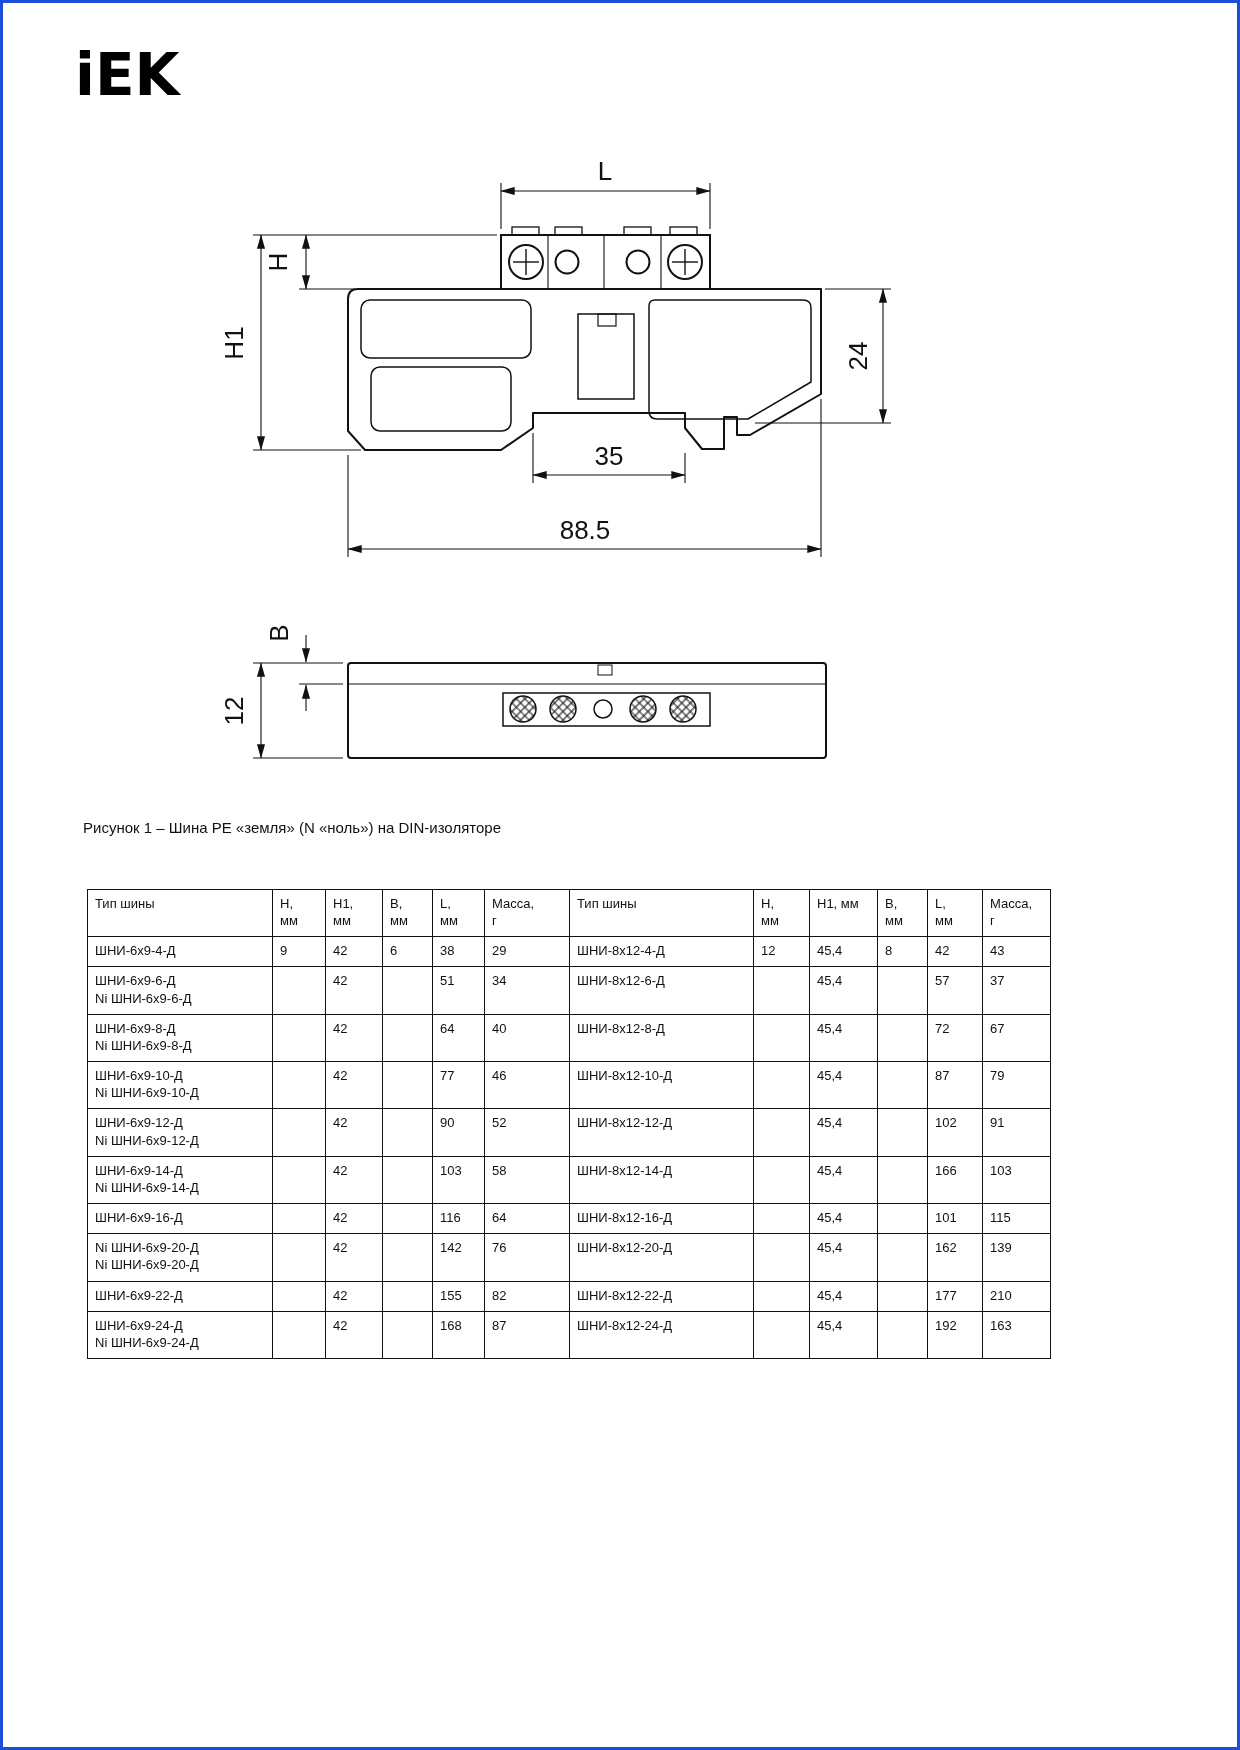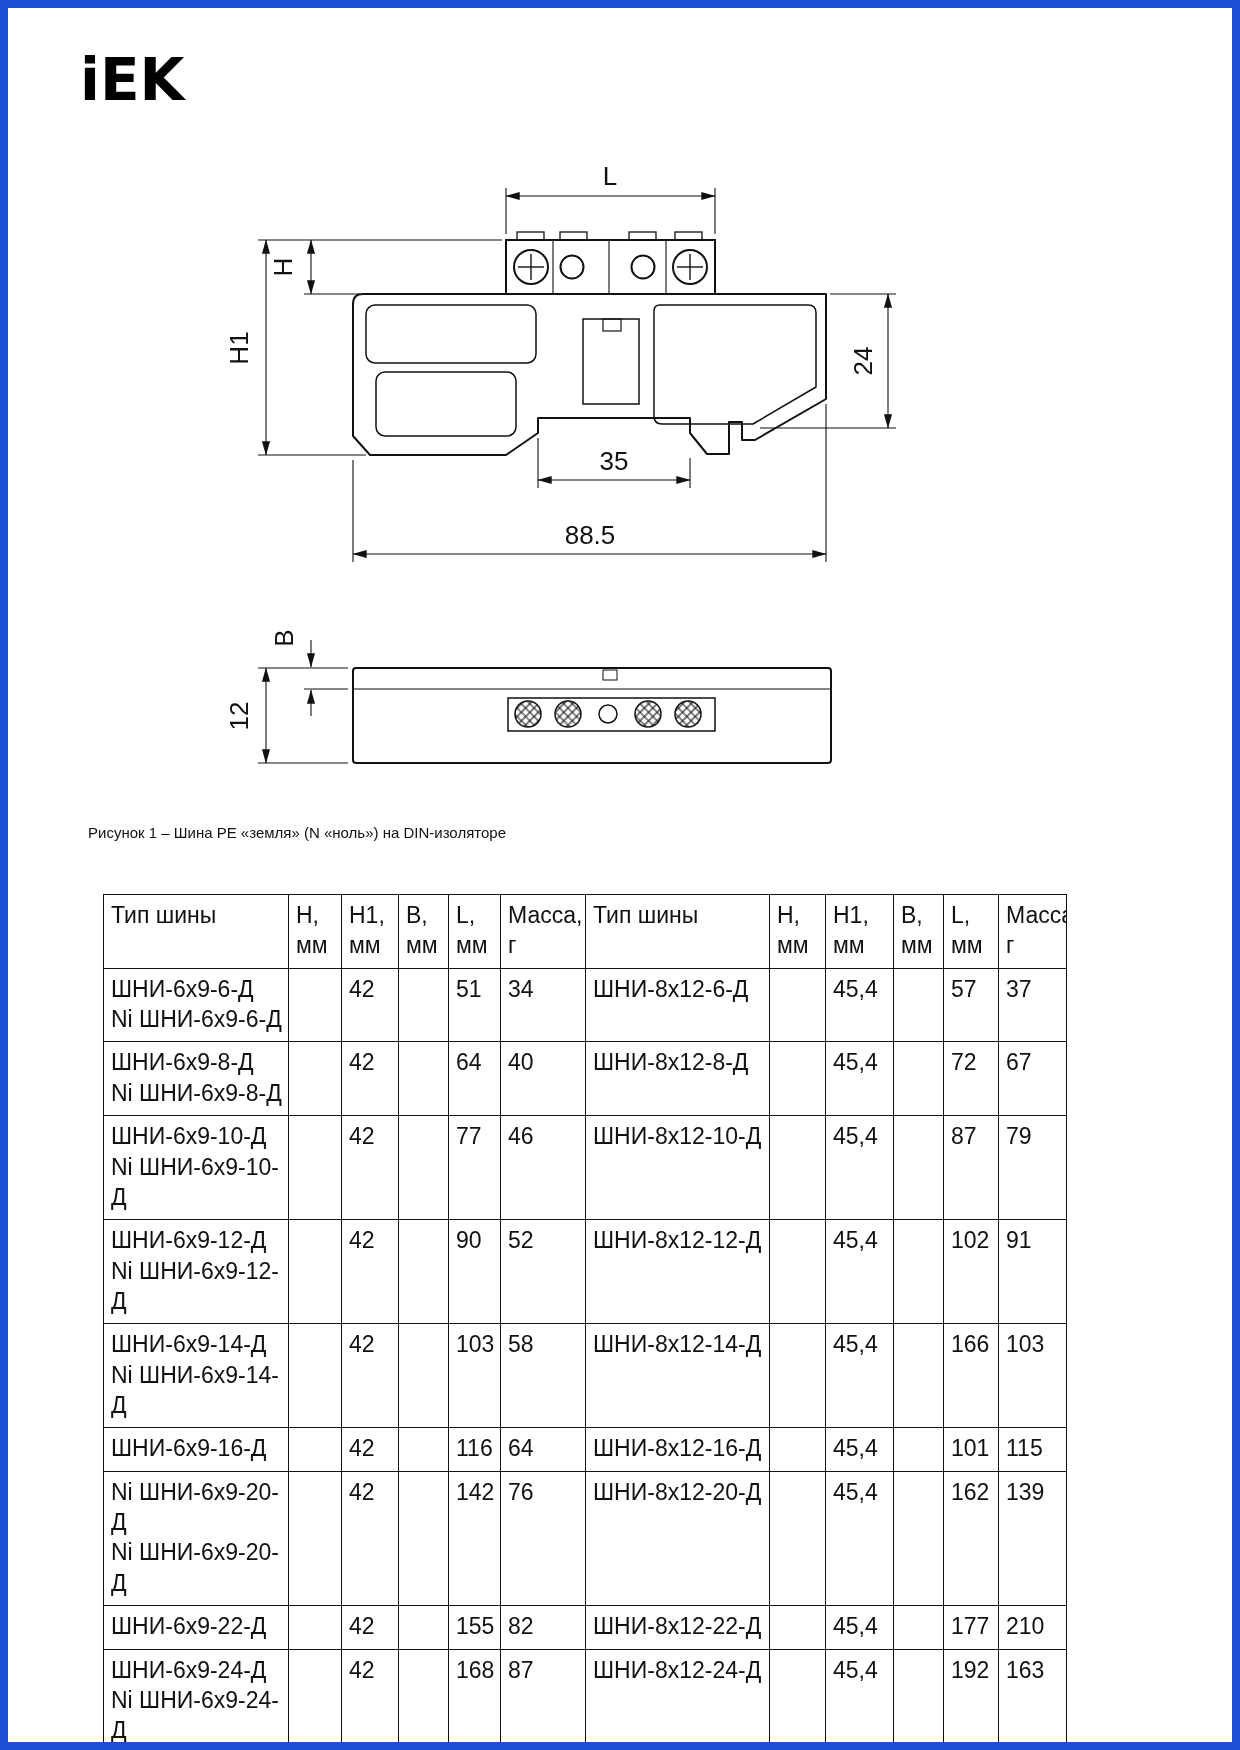--- a/index.html
+++ b/index.html
@@ -2,21 +2,21 @@
 <html><head>
 <meta charset="utf-8">
 <style>
   * { box-sizing: border-box; }
   html,body { margin:0; padding:0; background:#ffffff; }
   .page {
     position: relative;
     width: 1240px;
     height: 1750px;
     background: #ffffff;
-    border: 8px solid #1d4ed8;
+    border: 3px solid #1d4ed8;
     font-family: "Liberation Sans", sans-serif;
     color: #111;
     overflow: hidden;
   }
   .logo {
     position: absolute;
     left: 72px;
     top: 38px;
     font-family: "DejaVu Sans", sans-serif;
     font-weight: bold;
@@ -31,26 +31,26 @@
   }
   .caption {
     position: absolute;
     left: 80px;
     top: 816px;
     font-size: 15px;
     color: #111;
   }
   table.spec {
     position: absolute;
-    left: 95px;
+    left: 84px;
     top: 886px;
     width: 963px;
     border-collapse: collapse;
     table-layout: fixed;
-    font-size: 23px;
+    font-size: 13px;
   }
   table.spec th, table.spec td {
     border: 1px solid #111;
     padding: 5px 4px 7px 7px;
     text-align: left;
     vertical-align: top;
     font-weight: normal;
     white-space: pre-line;
     line-height: 1.32;
     overflow: hidden;
@@ -209,20 +209,34 @@
           <th>В,
 мм</th>
           <th>L,
 мм</th>
           <th>Масса,
 г</th>
         </tr>
     </thead>
     <tbody>
         <tr>
+          <td>ШНИ-6х9-4-Д</td>
+          <td>9</td>
+          <td>42</td>
+          <td>6</td>
+          <td>38</td>
+          <td>29</td>
+          <td>ШНИ-8х12-4-Д</td>
+          <td>12</td>
+          <td>45,4</td>
+          <td>8</td>
+          <td>42</td>
+          <td>43</td>
+        </tr>
+        <tr>
           <td>ШНИ-6х9-6-Д
 Ni ШНИ-6х9-6-Д</td>
           <td></td>
           <td>42</td>
           <td></td>
           <td>51</td>
           <td>34</td>
           <td>ШНИ-8х12-6-Д</td>
           <td></td>
           <td>45,4</td>

